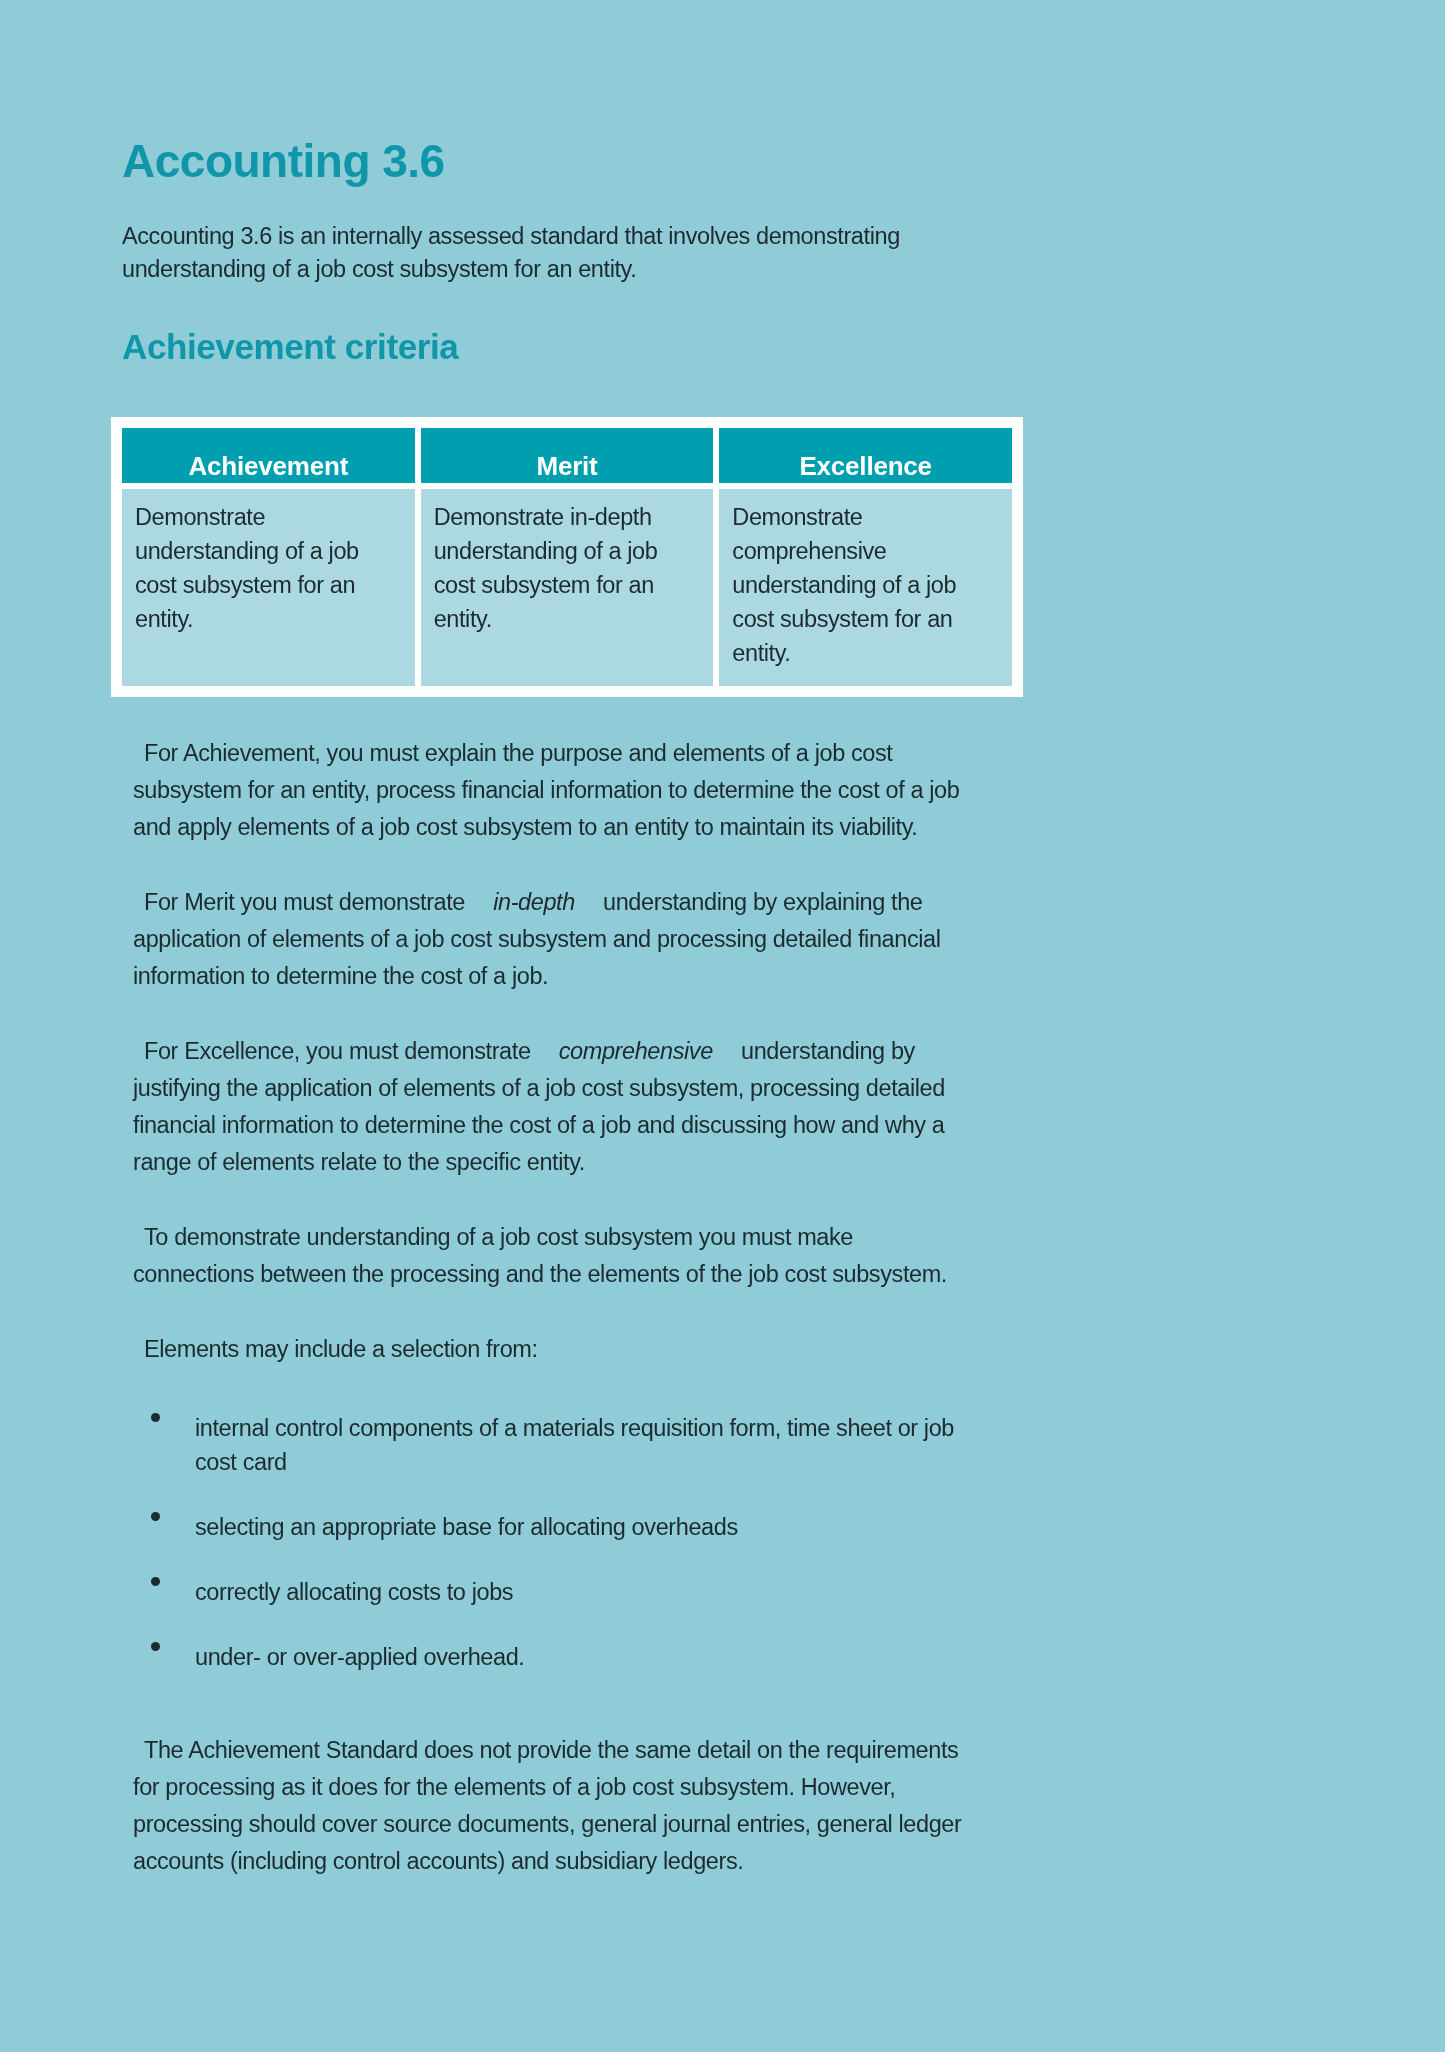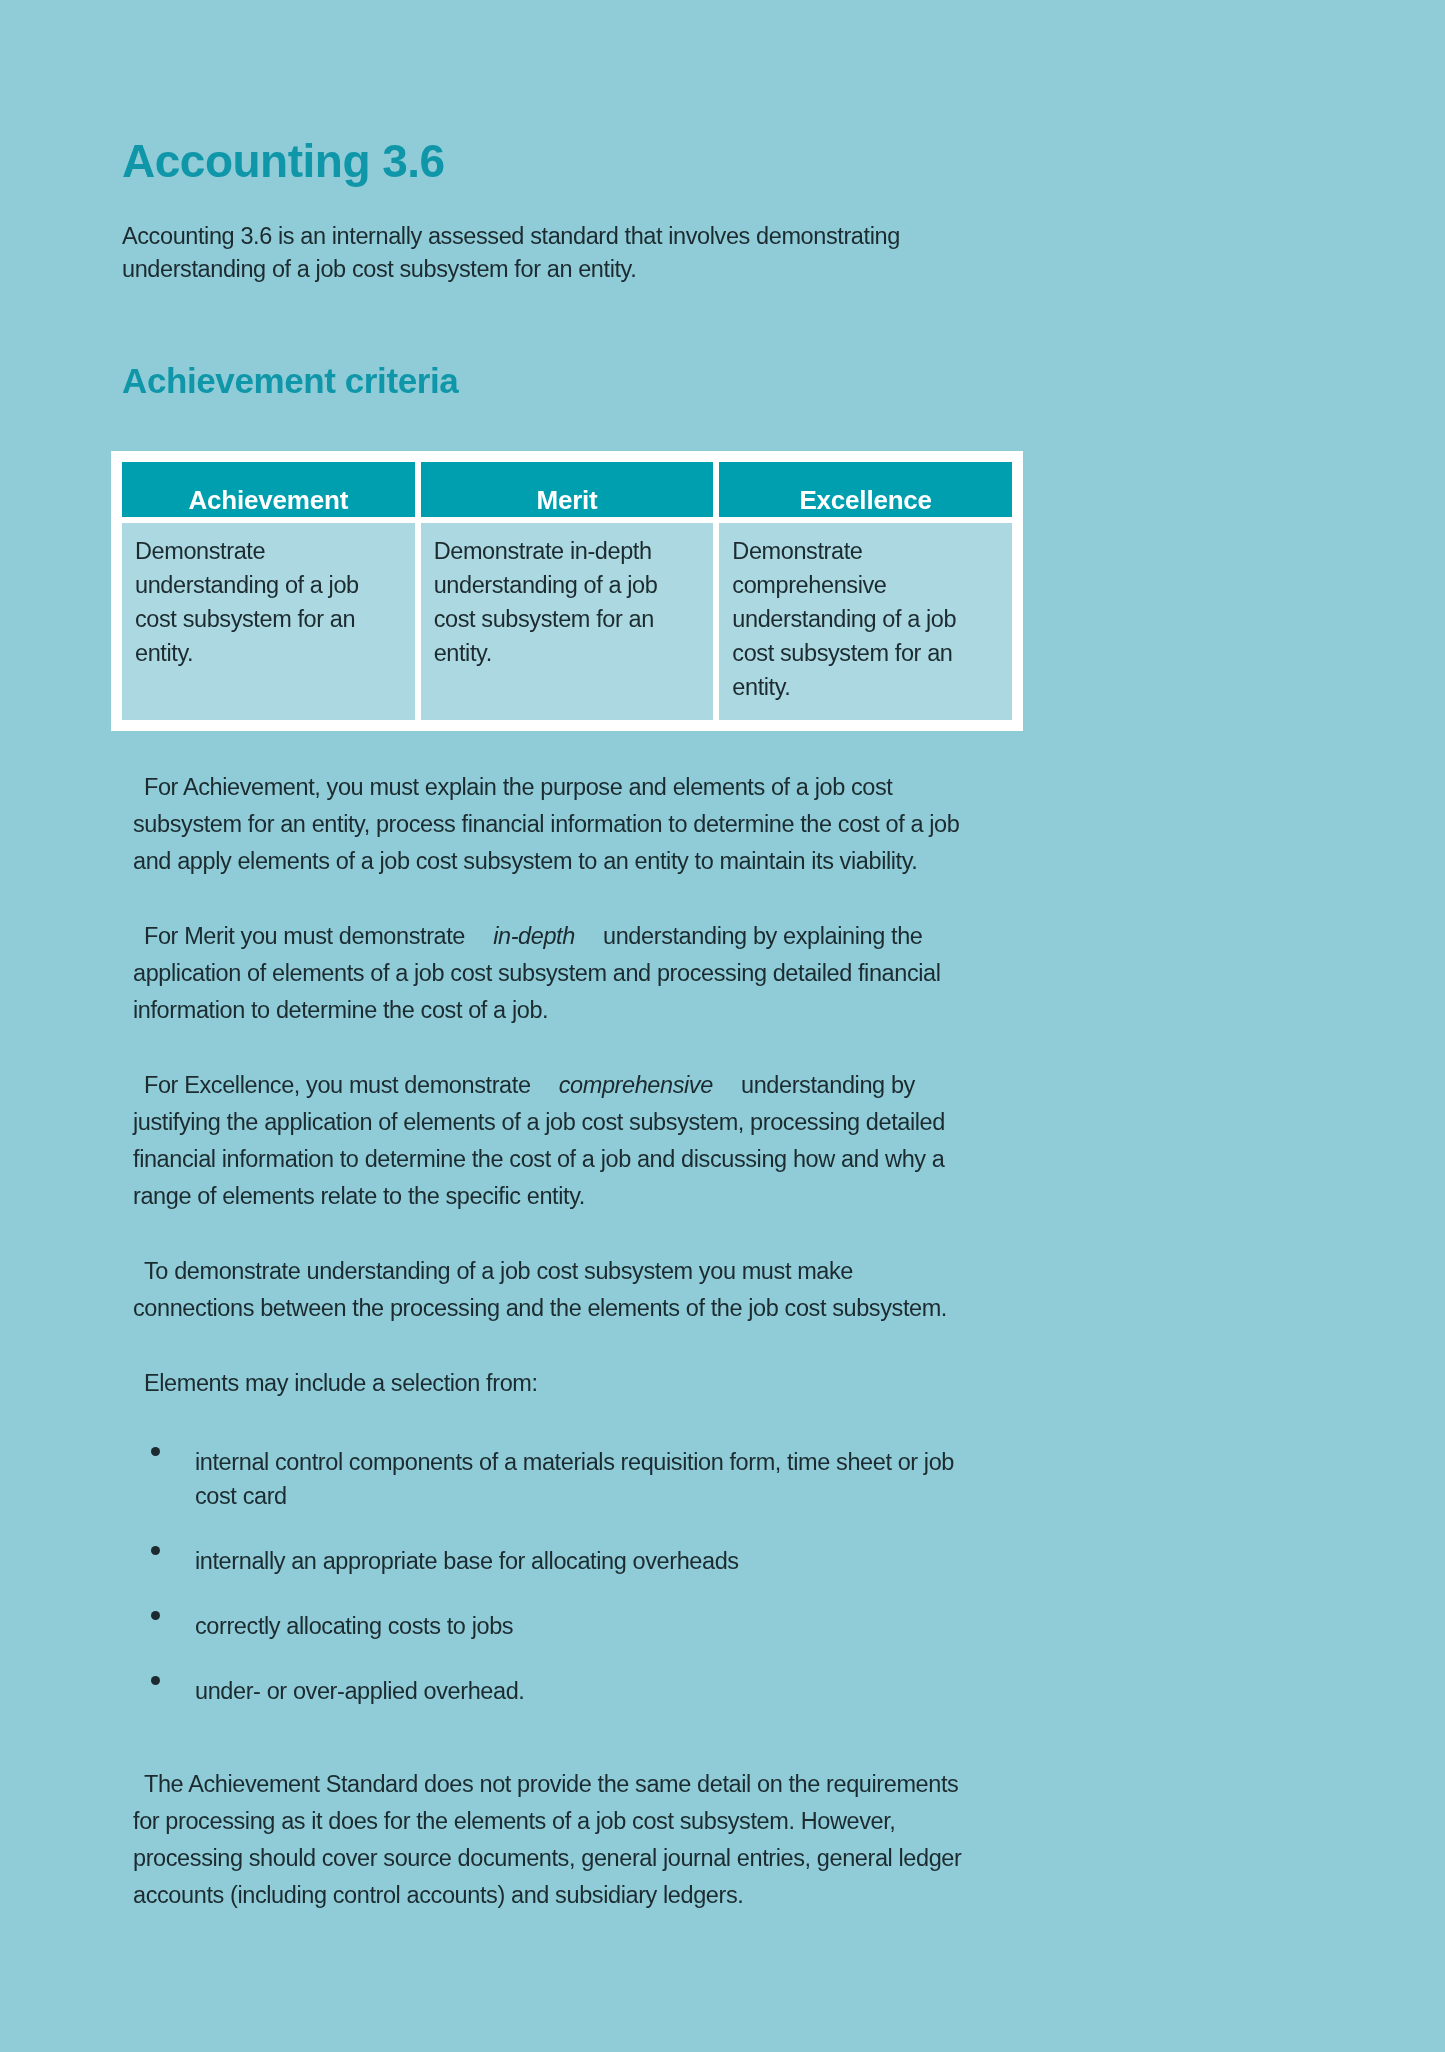--- a/index.html
+++ b/index.html
@@ -33,21 +33,21 @@
     color:var(--heading-teal);
     letter-spacing:-0.5px;
   }
   p.intro{
     margin-top:12px;
     font-size:23.5px;line-height:33px;
     letter-spacing:-0.4px;
     white-space:pre-line;
   }
   h2.section-heading{
-    margin-top:54px;
+    margin-top:20px;
     font-size:35px;line-height:38px;font-weight:bold;
     color:var(--heading-teal);
     letter-spacing:-0.4px;
   }
   .criteria-table{
     margin-top:40px;
     display:grid;
     grid-template-columns:repeat(3,1fr);
     gap:6px;
     background:#ffffff;
@@ -116,20 +116,20 @@
     </div>
 
     <div class="flow" id="flow">
         <p class="body-p"><span>For Achievement, you must explain the purpose and elements of a job cost subsystem for an entity, process financial information to determine the cost of a job and apply elements of a job cost subsystem to an entity to maintain its viability.</span></p>
         <p class="body-p"><span>For Merit you must demonstrate </span><em>in-depth</em><span> understanding by explaining the application of elements of a job cost subsystem and processing detailed financial information to determine the cost of a job.</span></p>
         <p class="body-p"><span>For Excellence, you must demonstrate </span><em>comprehensive</em><span> understanding by justifying the application of elements of a job cost subsystem, processing detailed financial information to determine the cost of a job and discussing how and why a range of elements relate to the specific entity.</span></p>
         <p class="body-p"><span>To demonstrate understanding of a job cost subsystem you must make connections between the processing and the elements of the job cost subsystem.</span></p>
         <p class="body-p"><span>Elements may include a selection from:</span></p>
         <ul class="bullet-list">
           <li>internal control components of a materials requisition form, time sheet or job cost card</li>
-          <li>internally an appropriate base for allocating overheads</li>
+          <li>selecting an appropriate base for allocating overheads</li>
           <li>correctly allocating costs to jobs</li>
           <li>under- or over-applied overhead.</li>
         </ul>
         <p class="body-p"><span>The Achievement Standard does not provide the same detail on the requirements for processing as it does for the elements of a job cost subsystem. However, processing should cover source documents, general journal entries, general ledger accounts (including control accounts) and subsidiary ledgers.</span></p>
       </div>
   </div>
 </div>
 
 </body></html>

